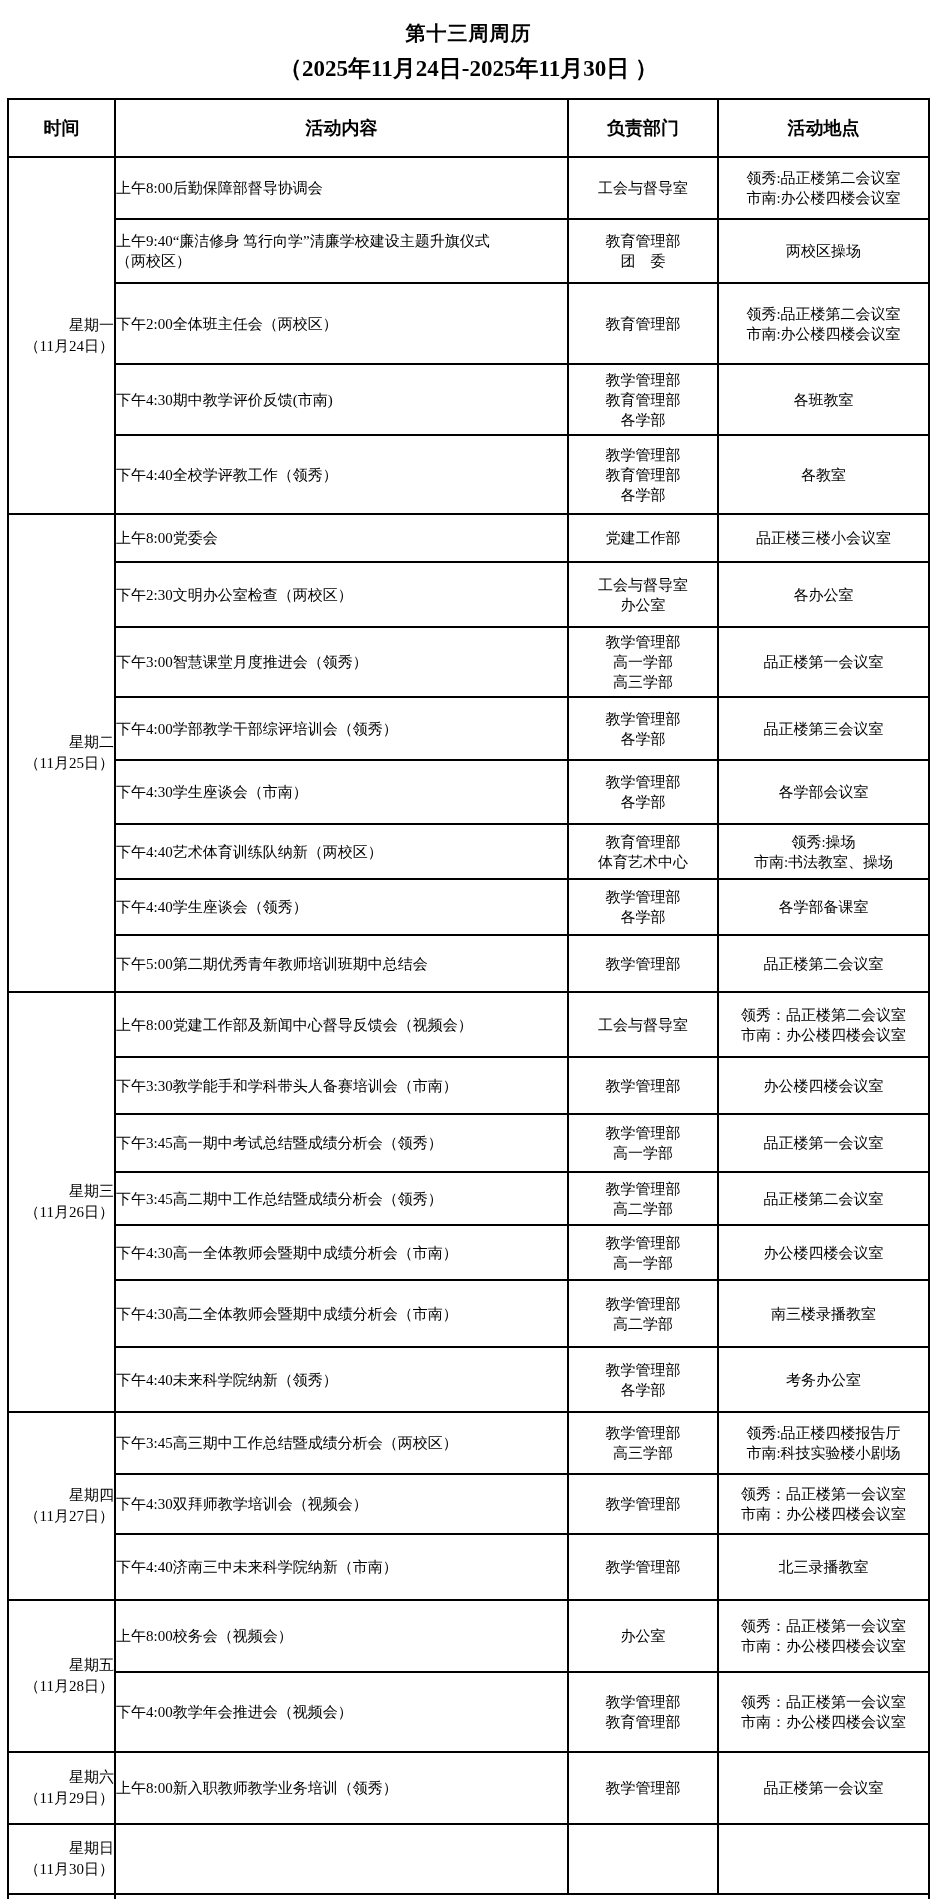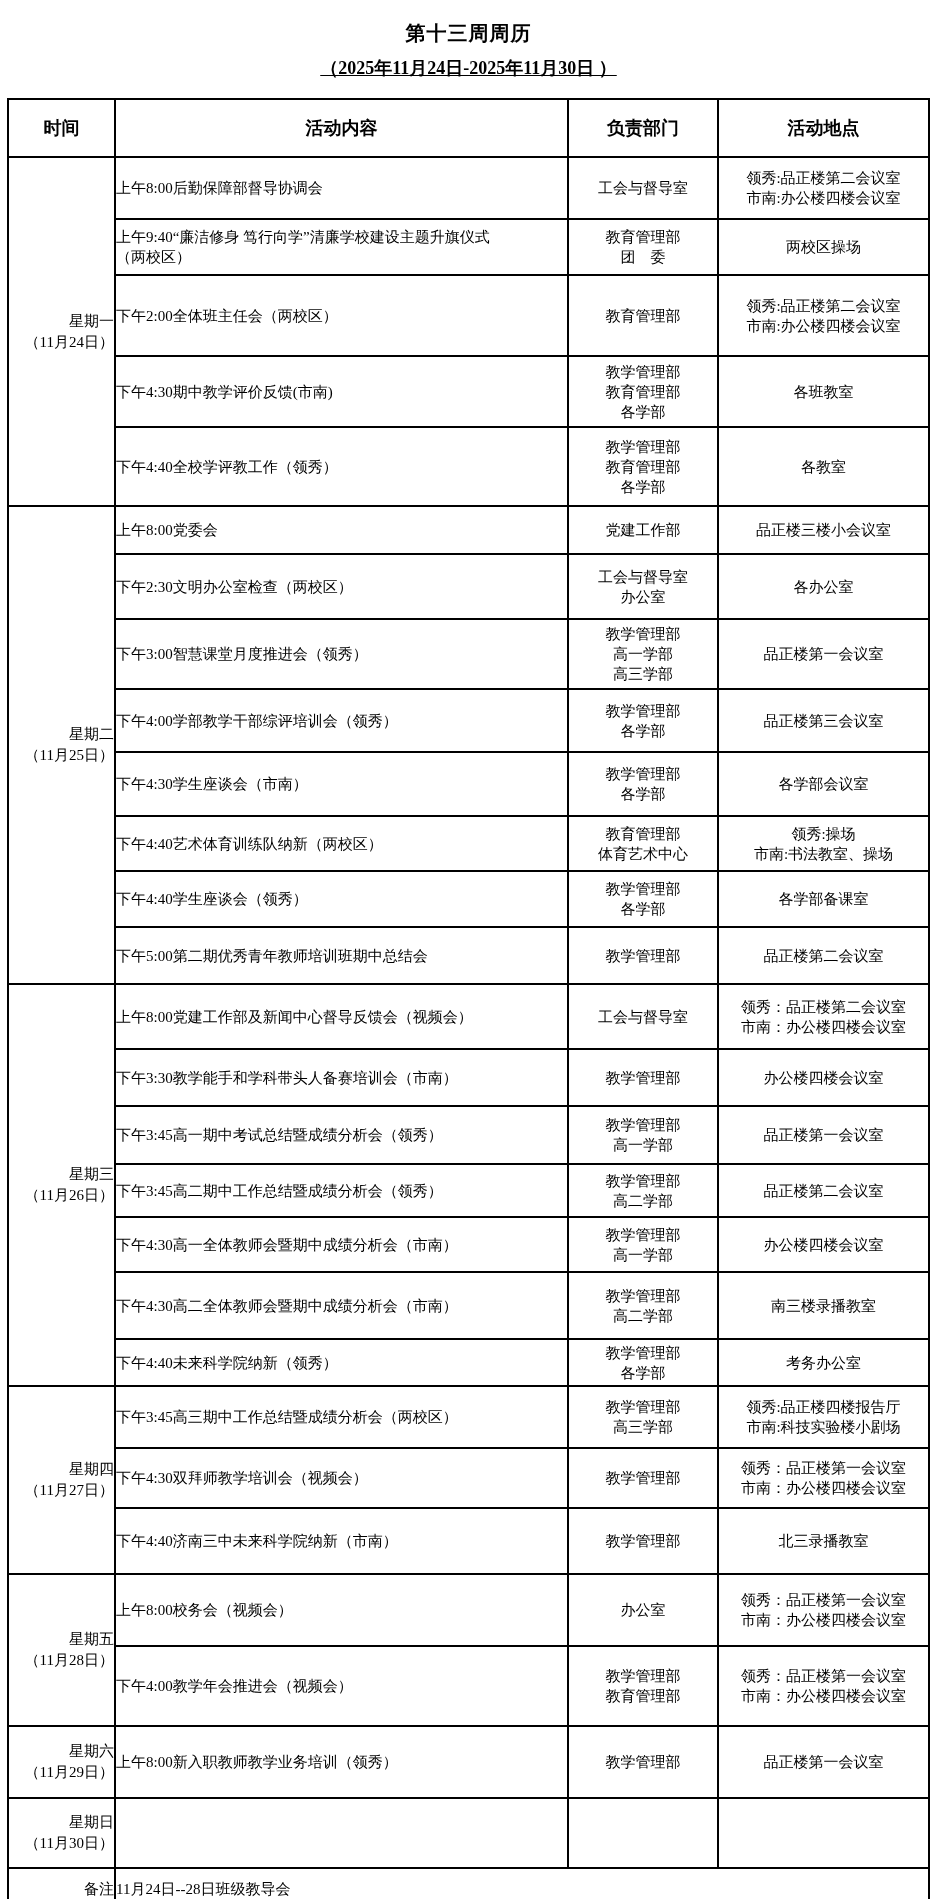--- a/index.html
+++ b/index.html
@@ -20,24 +20,23 @@
     padding-top: 15px;
     text-align: center;
   }
   .page-title {
     font-size: 20px;
     font-weight: bold;
     line-height: 37px;
     letter-spacing: 1px;
   }
   .page-subtitle {
-    font-size: 18px;
+    font-size: 23px;
     font-weight: bold;
     line-height: 33px;
-    text-decoration: underline;
   }
   table.schedule {
     border-collapse: collapse;
     table-layout: fixed;
     width: 921px;
     margin-left: 7px;
   }
   .schedule th, .schedule td {
     border: 2px solid #000000;
     overflow: hidden;
@@ -105,21 +104,21 @@
   </thead>
   <tbody>
   <tr style="height: 62px;">
         <td class="day-cell" rowspan="5">星期一
 （11月24日）</td>
         <td class="activity-cell">上午8:00后勤保障部督导协调会</td>
         <td class="dept-cell">工会与督导室</td>
         <td class="location-cell">领秀:品正楼第二会议室
 市南:办公楼四楼会议室</td>
       </tr>
-      <tr style="height: 56px; border-radius: 24px;">
+      <tr style="height: 64px; border-radius: 24px;">
         <td class="activity-cell">上午9:40“廉洁修身 笃行向学”清廉学校建设主题升旗仪式
 （两校区）</td>
         <td class="dept-cell">教育管理部
 团　委</td>
         <td class="location-cell">两校区操场</td>
       </tr>
       <tr style="height: 81px;">
         <td class="activity-cell">下午2:00全体班主任会（两校区）</td>
         <td class="dept-cell">教育管理部</td>
         <td class="location-cell">领秀:品正楼第二会议室
@@ -219,21 +218,21 @@
         <td class="dept-cell">教学管理部
 高一学部</td>
         <td class="location-cell">办公楼四楼会议室</td>
       </tr>
       <tr style="height: 67px;">
         <td class="activity-cell">下午4:30高二全体教师会暨期中成绩分析会（市南）</td>
         <td class="dept-cell">教学管理部
 高二学部</td>
         <td class="location-cell">南三楼录播教室</td>
       </tr>
-      <tr style="height: 47px;">
+      <tr style="height: 65px;">
         <td class="activity-cell">下午4:40未来科学院纳新（领秀）</td>
         <td class="dept-cell">教学管理部
 各学部</td>
         <td class="location-cell">考务办公室</td>
       </tr>
       <tr style="height: 62px;">
         <td class="day-cell" rowspan="3">星期四
 （11月27日）</td>
         <td class="activity-cell">下午3:45高三期中工作总结暨成绩分析会（两校区）</td>
         <td class="dept-cell">教学管理部

